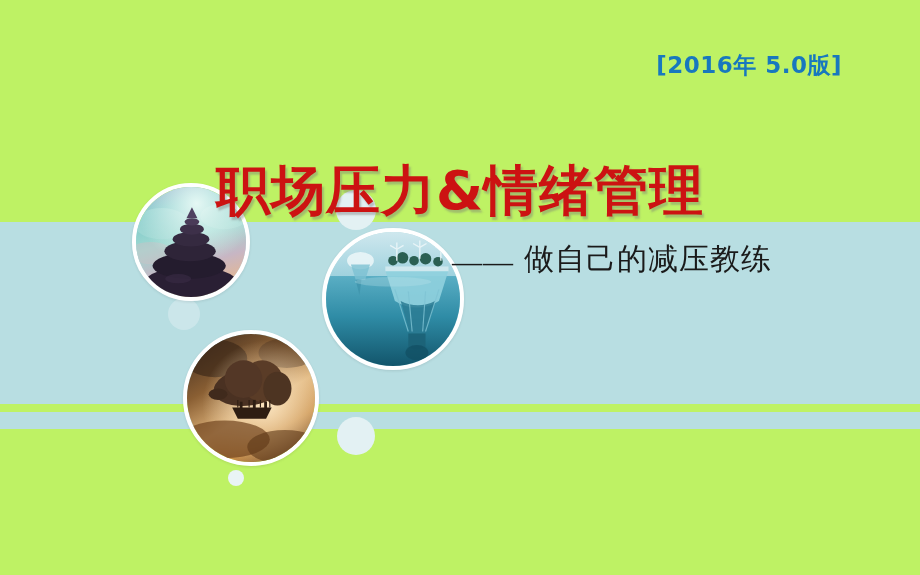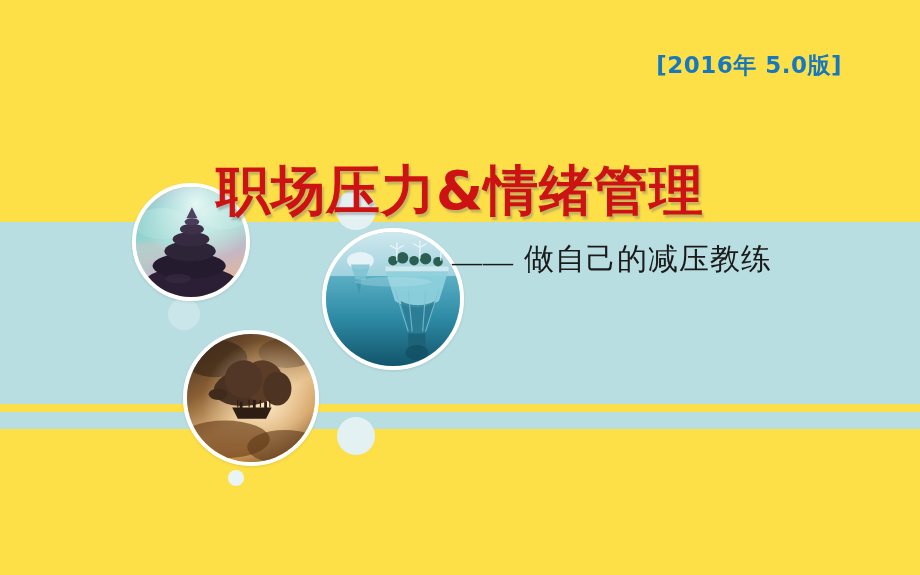--- a/index.html
+++ b/index.html
@@ -7,21 +7,21 @@
     padding: 0;
     background: #ffffff;
   }
   body {
     font-family: "Liberation Sans", "DejaVu Sans", sans-serif;
   }
   #slide {
     position: relative;
     width: 920px;
     height: 575px;
-    background: #fde047;
+    background: #bef264;
     overflow: hidden;
   }
 
   
   .band {
     position: absolute;
     left: 0;
     width: 920px;
     background: #b8dee2;
   }

